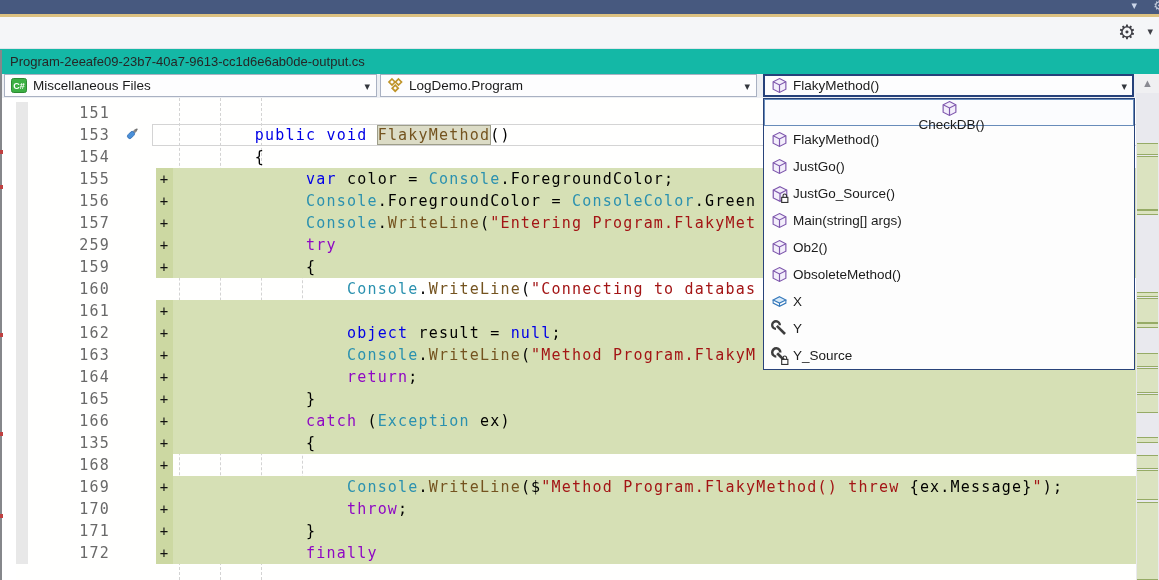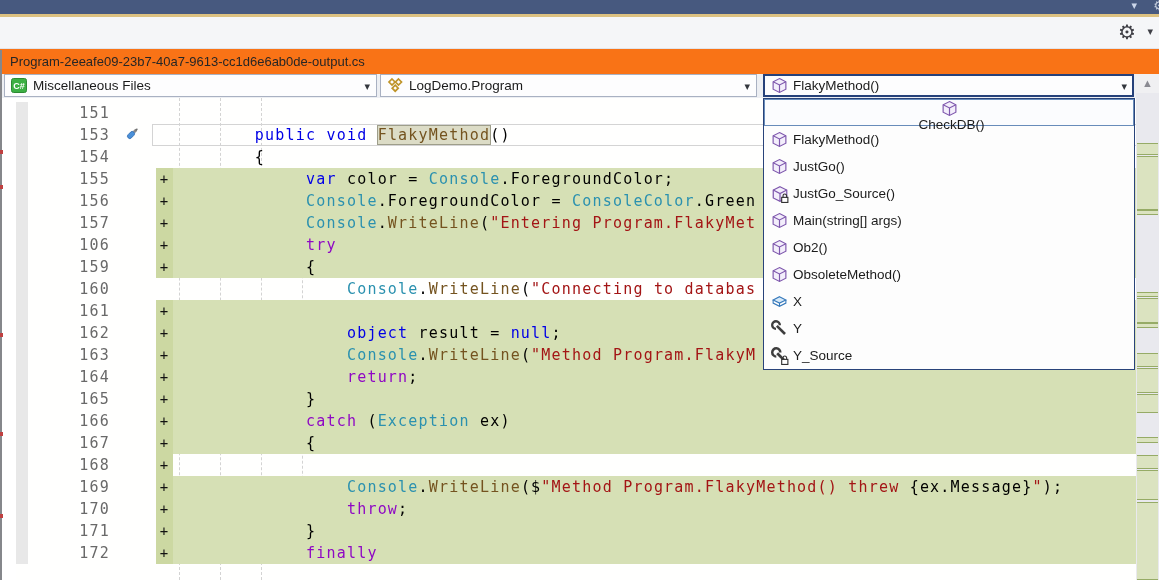--- a/index.html
+++ b/index.html
@@ -9,21 +9,21 @@
   #stage { position:relative; width:1159px; height:580px; }
 
   
   #titlebar { left:0; top:0; width:1159px; height:14px; background:var(--c-titlebar,#47597f); }
   #titlebar .win-chevron { position:absolute; right:22px; top:-1px; color:#ccd6ea; font-size:11px; }
   #titlebar .win-gear { position:absolute; right:-6px; top:-2px; color:#c5cede; font-size:13px; }
   #goldline { left:0; top:14px; width:1159px; height:3px; background:var(--c-goldline,#dcc181); }
   #toolbar { left:0; top:17px; width:1159px; height:32px; background:#f5f6f8; border-bottom:1px solid #e2e4ea; }
   #toolbar .gear { position:absolute; right:23px; top:3px; font-size:20px; color:#3f3f46; }
   #toolbar .gear-arrow { position:absolute; right:6px; top:8px; font-size:11px; color:#3f3f46; }
-  #docrow { left:0; top:49px; width:1159px; height:25px; background:#f97316; }
+  #docrow { left:0; top:49px; width:1159px; height:25px; background:#14b8a6; }
   #filename { position:absolute; left:10px; top:5px; font-size:13px; color:#262626; }
   #left-edge { left:0; top:50px; width:2px; height:530px; background:#85878b; z-index:40; }
 
   
   #navbar { left:0; top:74px; width:1136px; height:24px; background:#edeff3; }
   .combo { position:absolute; top:0; height:23px; background:#fdfdfe; border:1px solid #a9b1c2;
            display:flex; align-items:center; padding-left:5px; font-size:13.5px; color:#1b1b1b; }
   .combo .arrow { position:absolute; right:6px; top:5px; font-size:11px; color:#33373d; }
   #combo-project { left:4px;   width:373px; }
   #combo-type    { left:380px; width:377px; }
@@ -139,30 +139,30 @@
               <g transform="rotate(45 9 9)">
                 <rect x="7.6" y="1.5" width="2.8" height="3.5" fill="#8a8a8a"></rect>
                 <rect x="8.3" y="0" width="1.4" height="2.5" fill="#6e6e6e"></rect>
                 <rect x="6.7" y="5" width="4.6" height="8" rx="2.2" fill="#4a90d9" stroke="#2f6cb0" stroke-width="0.8"></rect>
               </g>
             </svg></div></div>
         <div class="row"><div class="bp"></div><div class="ln">154</div><div class="gapc"></div><div class="diff"></div><div class="ct"><span class="tk-p">        {</span></div></div>
         <div class="row added"><div class="bp"></div><div class="ln">155</div><div class="gapc"></div><div class="diff">+</div><div class="ct"><span class="tk-p">             </span><span class="tk-k">var</span><span class="tk-p"> color = </span><span class="tk-t">Console</span><span class="tk-p">.ForegroundColor;</span></div></div>
         <div class="row added"><div class="bp"></div><div class="ln">156</div><div class="gapc"></div><div class="diff">+</div><div class="ct"><span class="tk-p">             </span><span class="tk-t">Console</span><span class="tk-p">.ForegroundColor = </span><span class="tk-t">ConsoleColor</span><span class="tk-p">.Green</span></div></div>
         <div class="row added"><div class="bp"></div><div class="ln">157</div><div class="gapc"></div><div class="diff">+</div><div class="ct"><span class="tk-p">             </span><span class="tk-t">Console</span><span class="tk-p">.</span><span class="tk-m">WriteLine</span><span class="tk-p">(</span><span class="tk-s">"Entering Program.FlakyMet</span></div></div>
-        <div class="row added"><div class="bp"></div><div class="ln">106</div><div class="gapc"></div><div class="diff">+</div><div class="ct"><span class="tk-p">             </span><span class="tk-c">try</span></div></div>
+        <div class="row added"><div class="bp"></div><div class="ln">259</div><div class="gapc"></div><div class="diff">+</div><div class="ct"><span class="tk-p">             </span><span class="tk-c">try</span></div></div>
         <div class="row added"><div class="bp"></div><div class="ln">159</div><div class="gapc"></div><div class="diff">+</div><div class="ct"><span class="tk-p">             {</span></div></div>
         <div class="row"><div class="bp"></div><div class="ln">160</div><div class="gapc"></div><div class="diff"></div><div class="ct"><span class="tk-p">                 </span><span class="tk-t">Console</span><span class="tk-p">.</span><span class="tk-m">WriteLine</span><span class="tk-p">(</span><span class="tk-s">"Connecting to databas</span></div></div>
         <div class="row added"><div class="bp"></div><div class="ln">161</div><div class="gapc"></div><div class="diff">+</div><div class="ct"></div></div>
         <div class="row added"><div class="bp"></div><div class="ln">162</div><div class="gapc"></div><div class="diff">+</div><div class="ct"><span class="tk-p">                 </span><span class="tk-k">object</span><span class="tk-p"> result = </span><span class="tk-k">null</span><span class="tk-p">;</span></div></div>
         <div class="row added"><div class="bp"></div><div class="ln">163</div><div class="gapc"></div><div class="diff">+</div><div class="ct"><span class="tk-p">                 </span><span class="tk-t">Console</span><span class="tk-p">.</span><span class="tk-m">WriteLine</span><span class="tk-p">(</span><span class="tk-s">"Method Program.FlakyM</span></div></div>
         <div class="row added"><div class="bp"></div><div class="ln">164</div><div class="gapc"></div><div class="diff">+</div><div class="ct"><span class="tk-p">                 </span><span class="tk-c">return</span><span class="tk-p">;</span></div></div>
         <div class="row added"><div class="bp"></div><div class="ln">165</div><div class="gapc"></div><div class="diff">+</div><div class="ct"><span class="tk-p">             }</span></div></div>
         <div class="row added"><div class="bp"></div><div class="ln">166</div><div class="gapc"></div><div class="diff">+</div><div class="ct"><span class="tk-p">             </span><span class="tk-c">catch</span><span class="tk-p"> (</span><span class="tk-t">Exception</span><span class="tk-p"> ex)</span></div></div>
-        <div class="row added"><div class="bp"></div><div class="ln">167</div><div class="gapc"></div><div class="diff">+</div><div class="ct"><span class="tk-p">             {</span></div></div>
+        <div class="row added"><div class="bp"></div><div class="ln">135</div><div class="gapc"></div><div class="diff">+</div><div class="ct"><span class="tk-p">             {</span></div></div>
         <div class="row added"><div class="bp"></div><div class="ln">168</div><div class="gapc"></div><div class="diff">+</div></div>
         <div class="row added"><div class="bp"></div><div class="ln">169</div><div class="gapc"></div><div class="diff">+</div><div class="ct"><span class="tk-p">                 </span><span class="tk-t">Console</span><span class="tk-p">.</span><span class="tk-m">WriteLine</span><span class="tk-p">($</span><span class="tk-s">"Method Program.FlakyMethod() threw </span><span class="tk-p">{ex.Message}</span><span class="tk-s">"</span><span class="tk-p">);</span></div></div>
         <div class="row added"><div class="bp"></div><div class="ln">170</div><div class="gapc"></div><div class="diff">+</div><div class="ct"><span class="tk-p">                 </span><span class="tk-c">throw</span><span class="tk-p">;</span></div></div>
         <div class="row added"><div class="bp"></div><div class="ln">171</div><div class="gapc"></div><div class="diff">+</div><div class="ct"><span class="tk-p">             }</span></div></div>
         <div class="row added"><div class="bp"></div><div class="ln">172</div><div class="gapc"></div><div class="diff">+</div><div class="ct"><span class="tk-p">             </span><span class="tk-c">finally</span></div></div>
       </div>
   </div>
 
   <div id="member-list" class="abs">
       <div class="dd-item hover">

